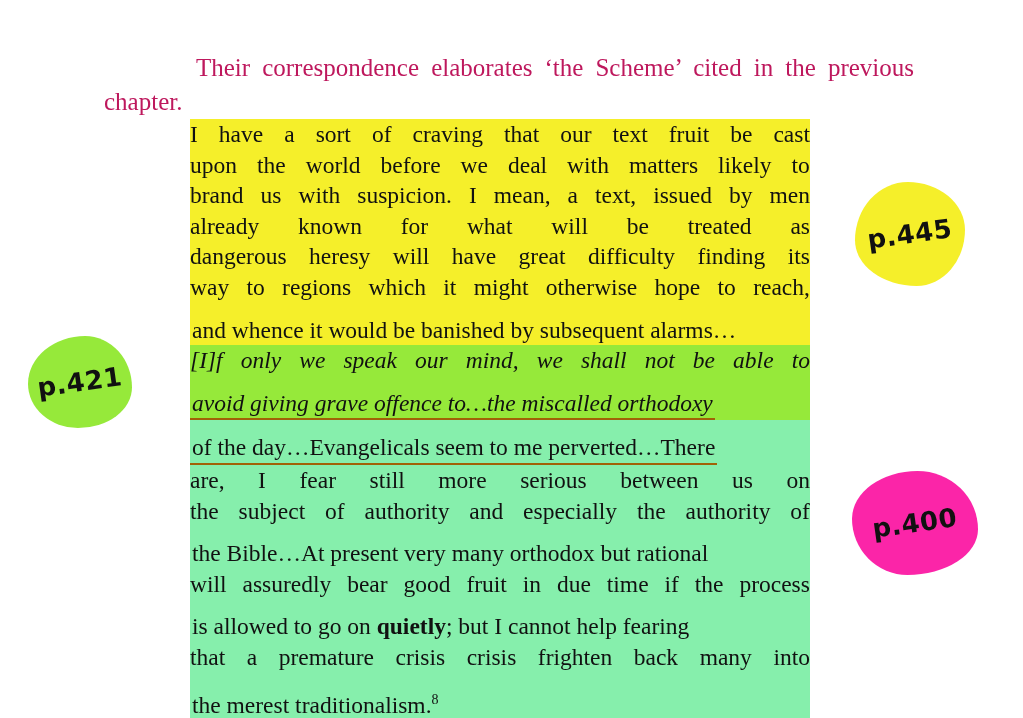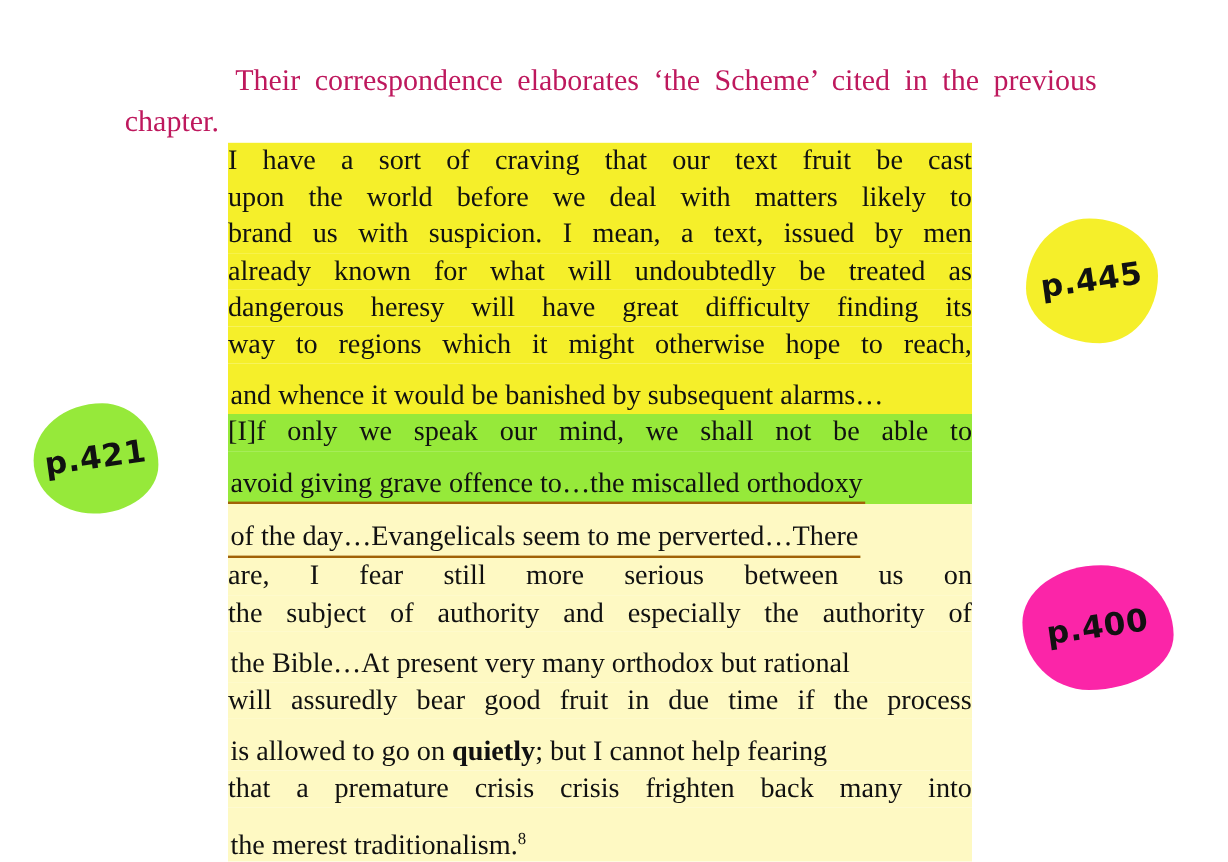--- a/index.html
+++ b/index.html
@@ -51,22 +51,22 @@
   
   .just {
     display: flex;
     justify-content: space-between;
   }
   .just > span {
     white-space: pre;
   }
 
   .hl-yellow { background: #f5ef2a; }
-  .hl-green  { background: #96e93a; }
-  .hl-pink   { background: #fef9c3; }
+  .hl-green  { background: #96e93a; font-style: italic; }
+  .hl-pink   { background: #86efac; }
 
   
   .underline-red {
     border-bottom: 2px solid #a16207;
   }
 
   b { font-weight: bold; }
   .footnote-mark {
     font-size: 14px;
     vertical-align: super;
@@ -166,21 +166,20 @@
         <span>men</span>
       </span>
   </div>
   <div class="quote-line hl-yellow">
     <span class="just">
         <span>already</span>
         <span>known</span>
         <span>for</span>
         <span>what</span>
         <span>will</span>
-        <span>undoubtedly</span>
         <span>be</span>
         <span>treated</span>
         <span>as</span>
       </span>
   </div>
   <div class="quote-line hl-yellow">
     <span class="just">
         <span>dangerous</span>
         <span>heresy</span>
         <span>will</span>

